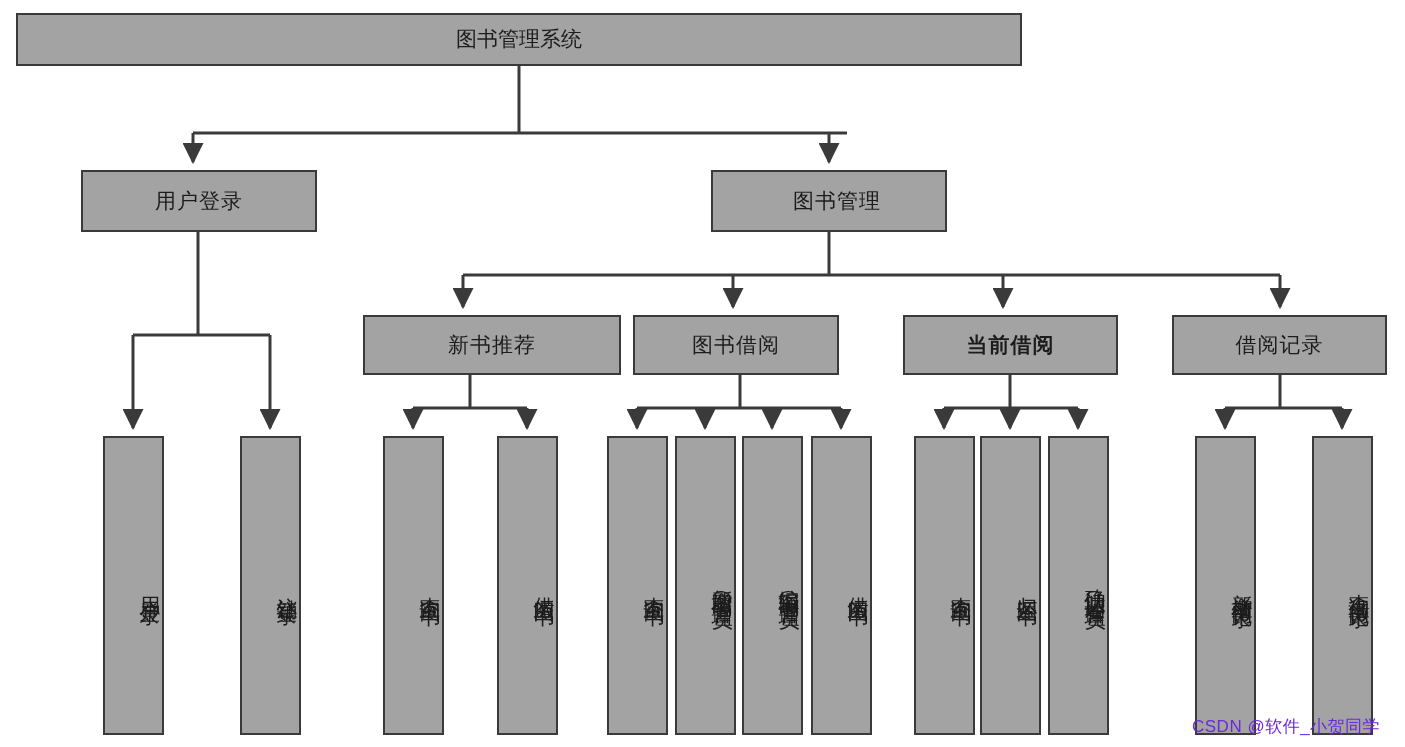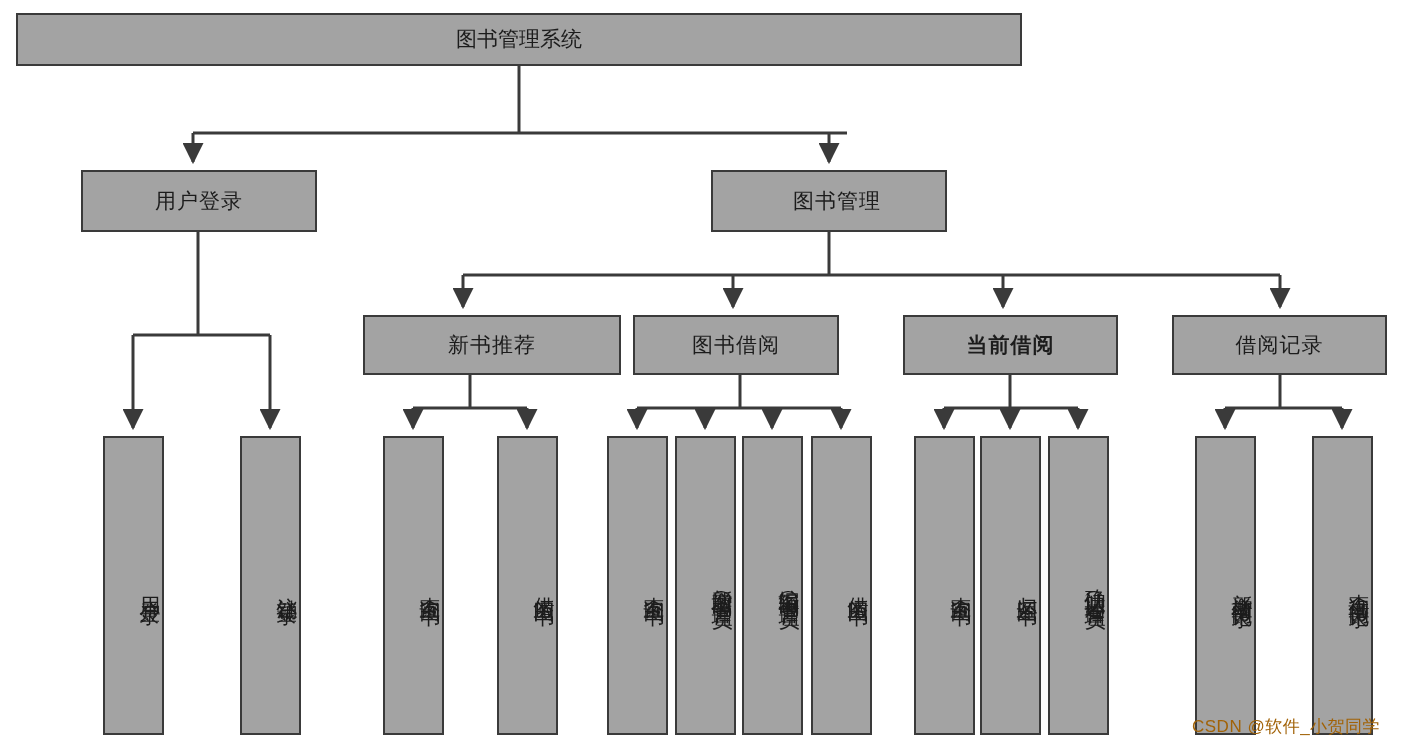--- a/index.html
+++ b/index.html
@@ -34,21 +34,21 @@
   }
   .node.vert .txt{
     writing-mode:vertical-rl;
     text-orientation:upright;
     white-space:normal;
     text-align:center;
   }
   .watermark{
     position:absolute;
     font-size:17px;
-    color:#a16207;
+    color:#6d28d9;
     z-index:5;
     white-space:nowrap;
     letter-spacing:0.5px;
   }
 </style>
 </head>
 <body>
 
 <div id="stage">
 

